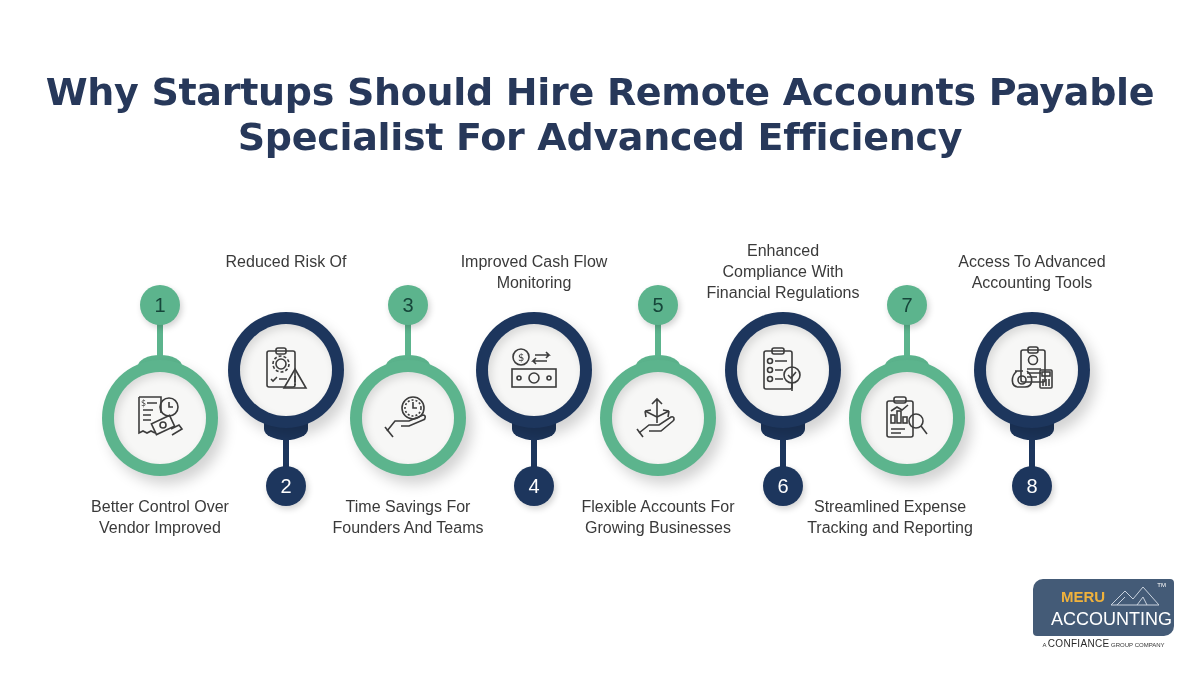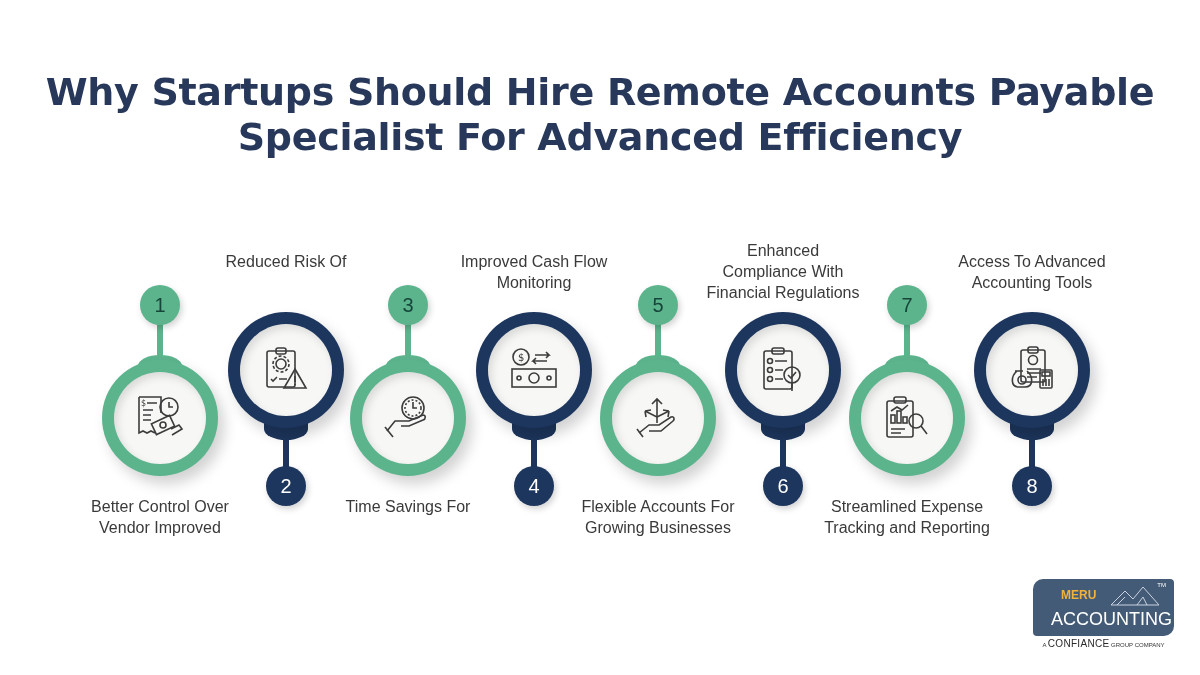--- a/index.html
+++ b/index.html
@@ -10,21 +10,21 @@
   .ring .inner{position:absolute;border-radius:50%;background:#f7f7f6;box-shadow:inset 3px 4px 8px rgba(0,0,0,0.12);}
   .stem{position:absolute;}
   .bubble{position:absolute;border-radius:50%;display:flex;align-items:center;justify-content:center;font-size:20px;box-shadow:2px 3px 6px rgba(0,0,0,0.18);}
   .green{background:#5cb48d;}
   .navy{background:#1d365d;}
   .bubble.green{color:#16463a;}
   .bubble.navy{color:#ffffff;}
   .label{position:absolute;width:220px;text-align:center;color:#3a3a3a;font-size:16px;line-height:21px;}
   .icon{position:absolute;}
   .logo{position:absolute;left:1033px;top:579px;width:141px;height:57px;background:#445b77;border-radius:10px 4px 10px 4px;}
-  .logo .meru{position:absolute;left:28px;top:9px;color:#f0b23c;font-weight:bold;font-size:12px;}
+  .logo .meru{position:absolute;left:28px;top:9px;color:#f0b23c;font-weight:bold;font-size:15px;}
   .logo .acc{position:absolute;left:18px;top:30px;color:#ffffff;font-size:18px;}
   .logo .tm{position:absolute;right:8px;top:3px;color:#ffffff;font-size:6px;}
   .logo svg{position:absolute;left:78px;top:6px;}
   .tagline{position:absolute;left:1033px;top:638px;width:141px;text-align:center;font-size:6px;color:#333;}
   .tagline b{font-size:10px;font-weight:normal;letter-spacing:0.3px;color:#2a2a2a;}
 </style>
 </head>
 <body>
 
 <div class="title">
@@ -91,20 +91,21 @@
     <g fill="none" stroke="#3c3c3c" stroke-width="1.6">
       <circle cx="30" cy="15" r="11"></circle>
         <circle cx="30" cy="15" r="8" stroke-dasharray="2 2"></circle>
       <path d="M30 9v6h4"></path>
       <path d="M4 38l8-10h14l14-6c3 0 3 4 0 5l-14 6h-8"></path>
       <path d="M2 34l8 10"></path>
     </g>
   </svg>
   <div class="label" style="left:298px;top:496px;">
     <div>Time Savings For</div>
+    <div>Founders And Teams</div>
   </div>
 </div>
 
 <div>
   <div class="stem navy" style="left:531px;top:420px;width:6px;height:52px;"></div>
   <div class="stem navy" style="left:512px;top:418px;width:44px;height:22px;border-radius:0 0 50% 50%;"></div>
   <div class="ring navy" style="left:476px;top:312px;width:116px;height:116px;">
     <div class="inner" style="left:12px;top:12px;width:92px;height:92px;"></div>
   </div>
   <div class="bubble navy" style="left:514px;top:466px;width:40px;height:40px;">4</div>
@@ -187,21 +188,21 @@
       <rect x="12" y="4" width="12" height="6" rx="2"></rect>
       <rect x="9" y="22" width="4" height="8"></rect>
         <rect x="15" y="18" width="4" height="12"></rect>
         <rect x="21" y="24" width="4" height="6"></rect>
       <path d="M9 18l6-4 5 3 6-5"></path>
       <path d="M9 36h14M9 40h10"></path>
       <circle cx="34" cy="28" r="7"></circle>
         <path d="M39 33l6 8"></path>
     </g>
   </svg>
-  <div class="label" style="left:797px;top:496px;">
+  <div class="label" style="left:780px;top:496px;">
     <div>Streamlined Expense</div>
     <div>Tracking and Reporting</div>
   </div>
 </div>
 
 <div>
   <div class="stem navy" style="left:1029px;top:420px;width:6px;height:52px;"></div>
   <div class="stem navy" style="left:1010px;top:418px;width:44px;height:22px;border-radius:0 0 50% 50%;"></div>
   <div class="ring navy" style="left:974px;top:312px;width:116px;height:116px;">
     <div class="inner" style="left:12px;top:12px;width:92px;height:92px;"></div>

